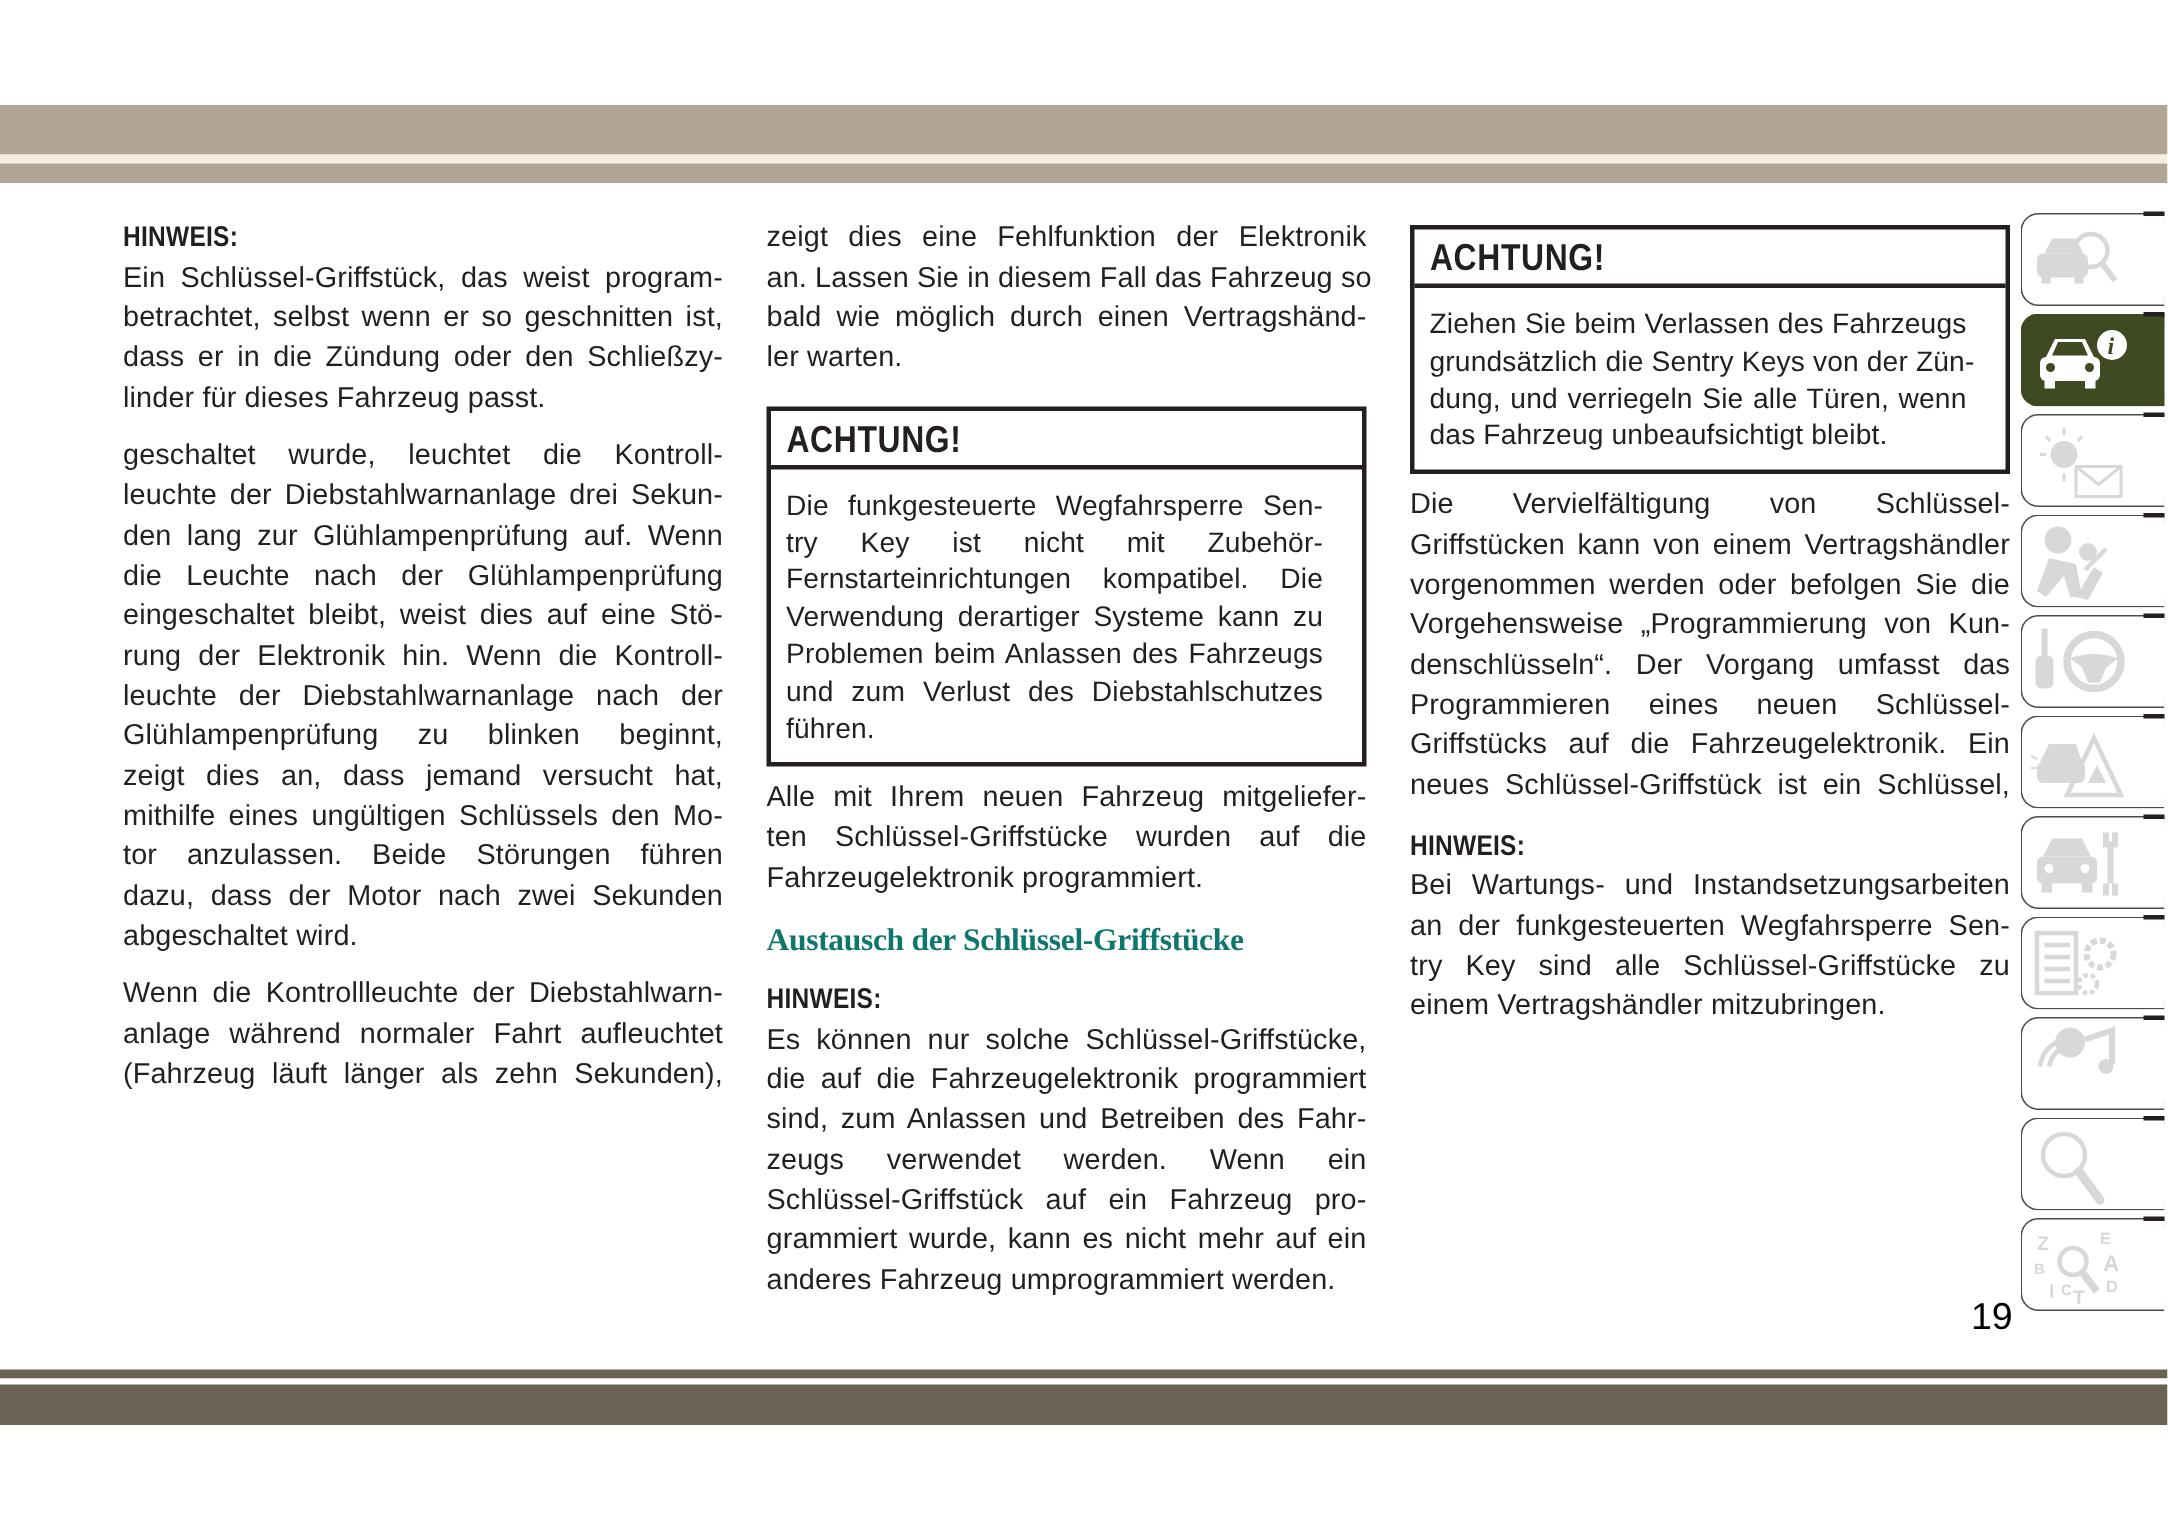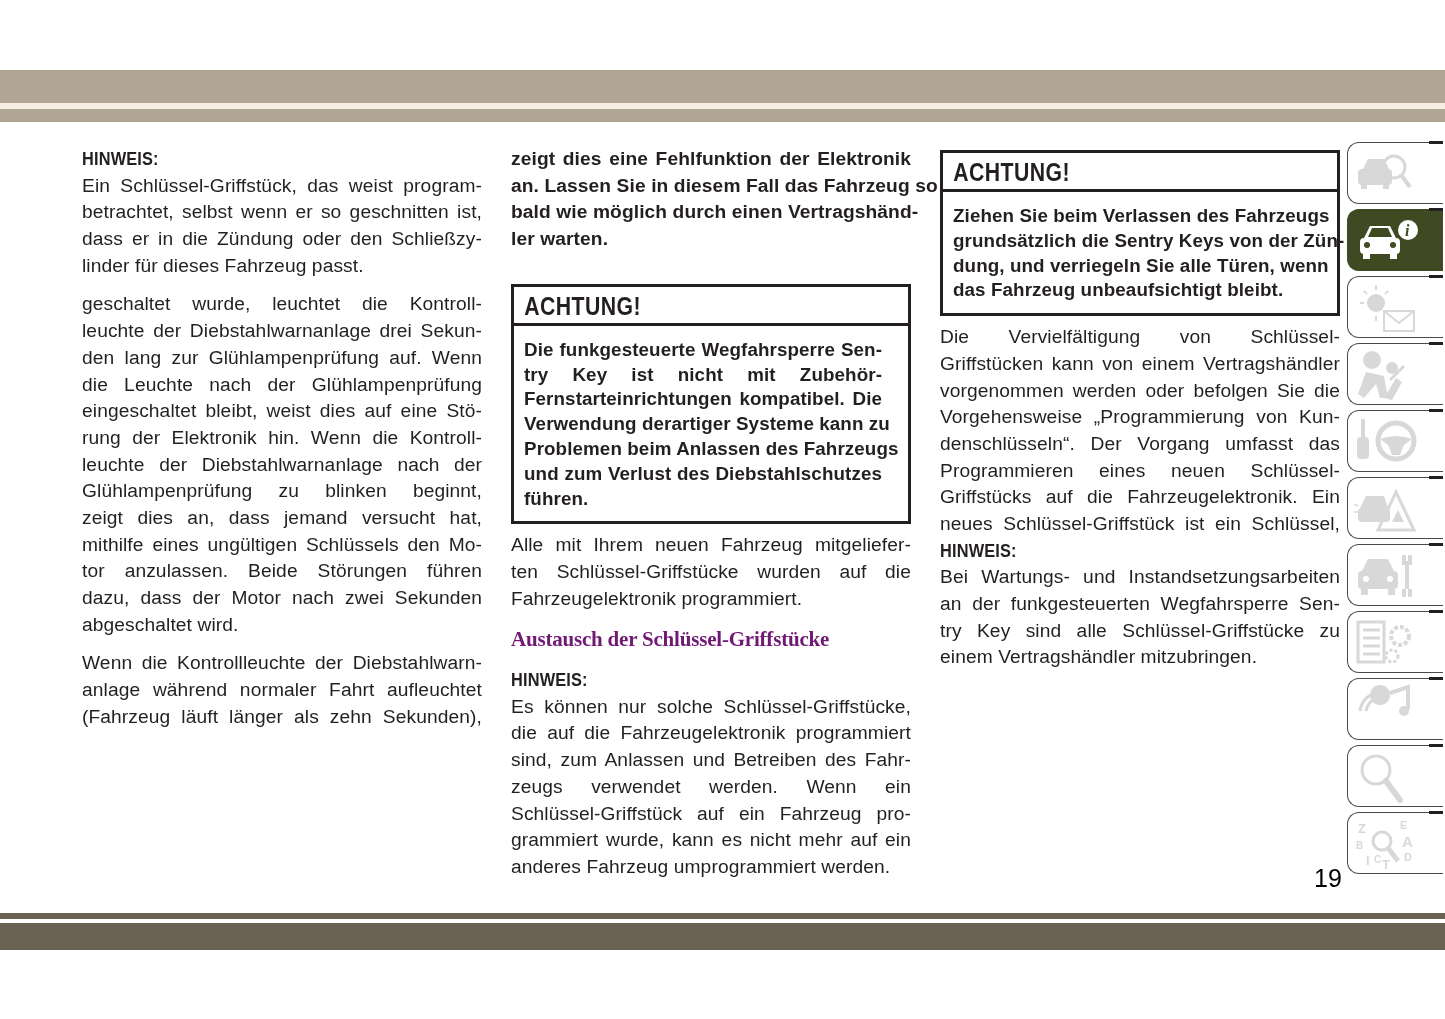--- a/index.html
+++ b/index.html
@@ -20,26 +20,26 @@
   .col1 { left:82px; }
   .col2 { left:511px; }
   .col3 { left:940px; }
 
   .line { display:block; text-align:justify; text-align-last:justify; white-space:nowrap; height:26.7px; letter-spacing:0.1px; }
   .line.last { text-align-last:left; }
 
   .label { font-weight:bold; font-size:19px; letter-spacing:0.2px; display:block; height:26.7px; transform:scaleX(0.86); transform-origin:left center; }
   .para { margin-bottom:12px; }
 
-  .heading-green { color:#701a75; font-weight:bold; font-size:21px; font-family:"Liberation Serif", serif; letter-spacing:-0.2px; display:block; margin:14px 0 14px 0; }
+  .heading-green { color:#0f766e; font-weight:bold; font-size:21px; font-family:"Liberation Serif", serif; letter-spacing:-0.2px; display:block; margin:14px 0 14px 0; }
 
   .warn-box { border:3px solid #231f20; margin:8px 0 8px 0; }
   .warn-title { font-weight:bold; font-size:25px; height:36px; line-height:38px; border-bottom:3px solid #231f20; letter-spacing:0.5px; }
   .warn-title span { display:inline-block; transform:scaleX(0.85); }
-  .warn-body { padding:12px 26px 10px 10px; font-size:18.8px; line-height:24.8px;font-weight:bold; }
+  .warn-body { padding:12px 26px 10px 10px; font-size:18.8px; line-height:24.8px; }
   .warn-body .line { height:24.8px; }
 
   
   .tabs { position:absolute; left:1347px; top:142px; width:98px; }
   .tab { position:relative; width:96px; height:62px; margin-bottom:5px; border:1.5px solid #4a4a4a; border-right:none; border-radius:12px 0 0 12px; background:#fff; box-sizing:border-box; }
   .tab::after { content:""; position:absolute; right:0; top:-2px; width:14px; height:3px; background:#231f20; }
   .tab.active { background:#3f4a22; border-color:#3f4a22; }
   .tab svg { position:absolute; left:6px; top:4px; }
 
   .page-num { position:absolute; left:1314px; top:864px; font-size:25px; color:#000000; font-family:"Liberation Sans", sans-serif; }
@@ -75,21 +75,21 @@
     <span class="line last">abgeschaltet wird.</span>
   </div>
   <div class="para">
     <span class="line">Wenn die Kontrollleuchte der Diebstahlwarn-</span>
     <span class="line">anlage während normaler Fahrt aufleuchtet</span>
     <span class="line">(Fahrzeug läuft länger als zehn Sekunden),</span>
   </div>
 </div>
 
 <div class="col col2">
-  <div class="para" style="margin-bottom:31px;font-weight:bold;">
+  <div class="para" style="margin-bottom:18px;">
     <span class="line">zeigt dies eine Fehlfunktion der Elektronik</span>
     <span class="line">an. Lassen Sie in diesem Fall das Fahrzeug so</span>
     <span class="line">bald wie möglich durch einen Vertragshänd-</span>
     <span class="line last">ler warten.</span>
   </div>
   <div class="warn-box">
     <div class="warn-title"><span>ACHTUNG!</span></div>
     <div class="warn-body">
       <span class="line">Die funkgesteuerte Wegfahrsperre Sen-</span>
       <span class="line">try Key ist nicht mit Zubehör-</span>
@@ -121,21 +121,21 @@
 <div class="col col3">
   <div class="warn-box" style="margin-top:4px;">
     <div class="warn-title"><span>ACHTUNG!</span></div>
     <div class="warn-body">
       <span class="line">Ziehen Sie beim Verlassen des Fahrzeugs</span>
       <span class="line">grundsätzlich die Sentry Keys von der Zün-</span>
       <span class="line">dung, und verriegeln Sie alle Türen, wenn</span>
       <span class="line last">das Fahrzeug unbeaufsichtigt bleibt.</span>
     </div>
   </div>
-  <div class="para" style="margin-bottom:0;">
+  <div class="para" style="margin-bottom:14px;">
     <span class="line">Die Vervielfältigung von Schlüssel-</span>
     <span class="line">Griffstücken kann von einem Vertragshändler</span>
     <span class="line">vorgenommen werden oder befolgen Sie die</span>
     <span class="line">Vorgehensweise „Programmierung von Kun-</span>
     <span class="line">denschlüsseln“. Der Vorgang umfasst das</span>
     <span class="line">Programmieren eines neuen Schlüssel-</span>
     <span class="line">Griffstücks auf die Fahrzeugelektronik. Ein</span>
     <span class="line">neues Schlüssel-Griffstück ist ein Schlüssel,</span>
   </div>
   <div class="para">

